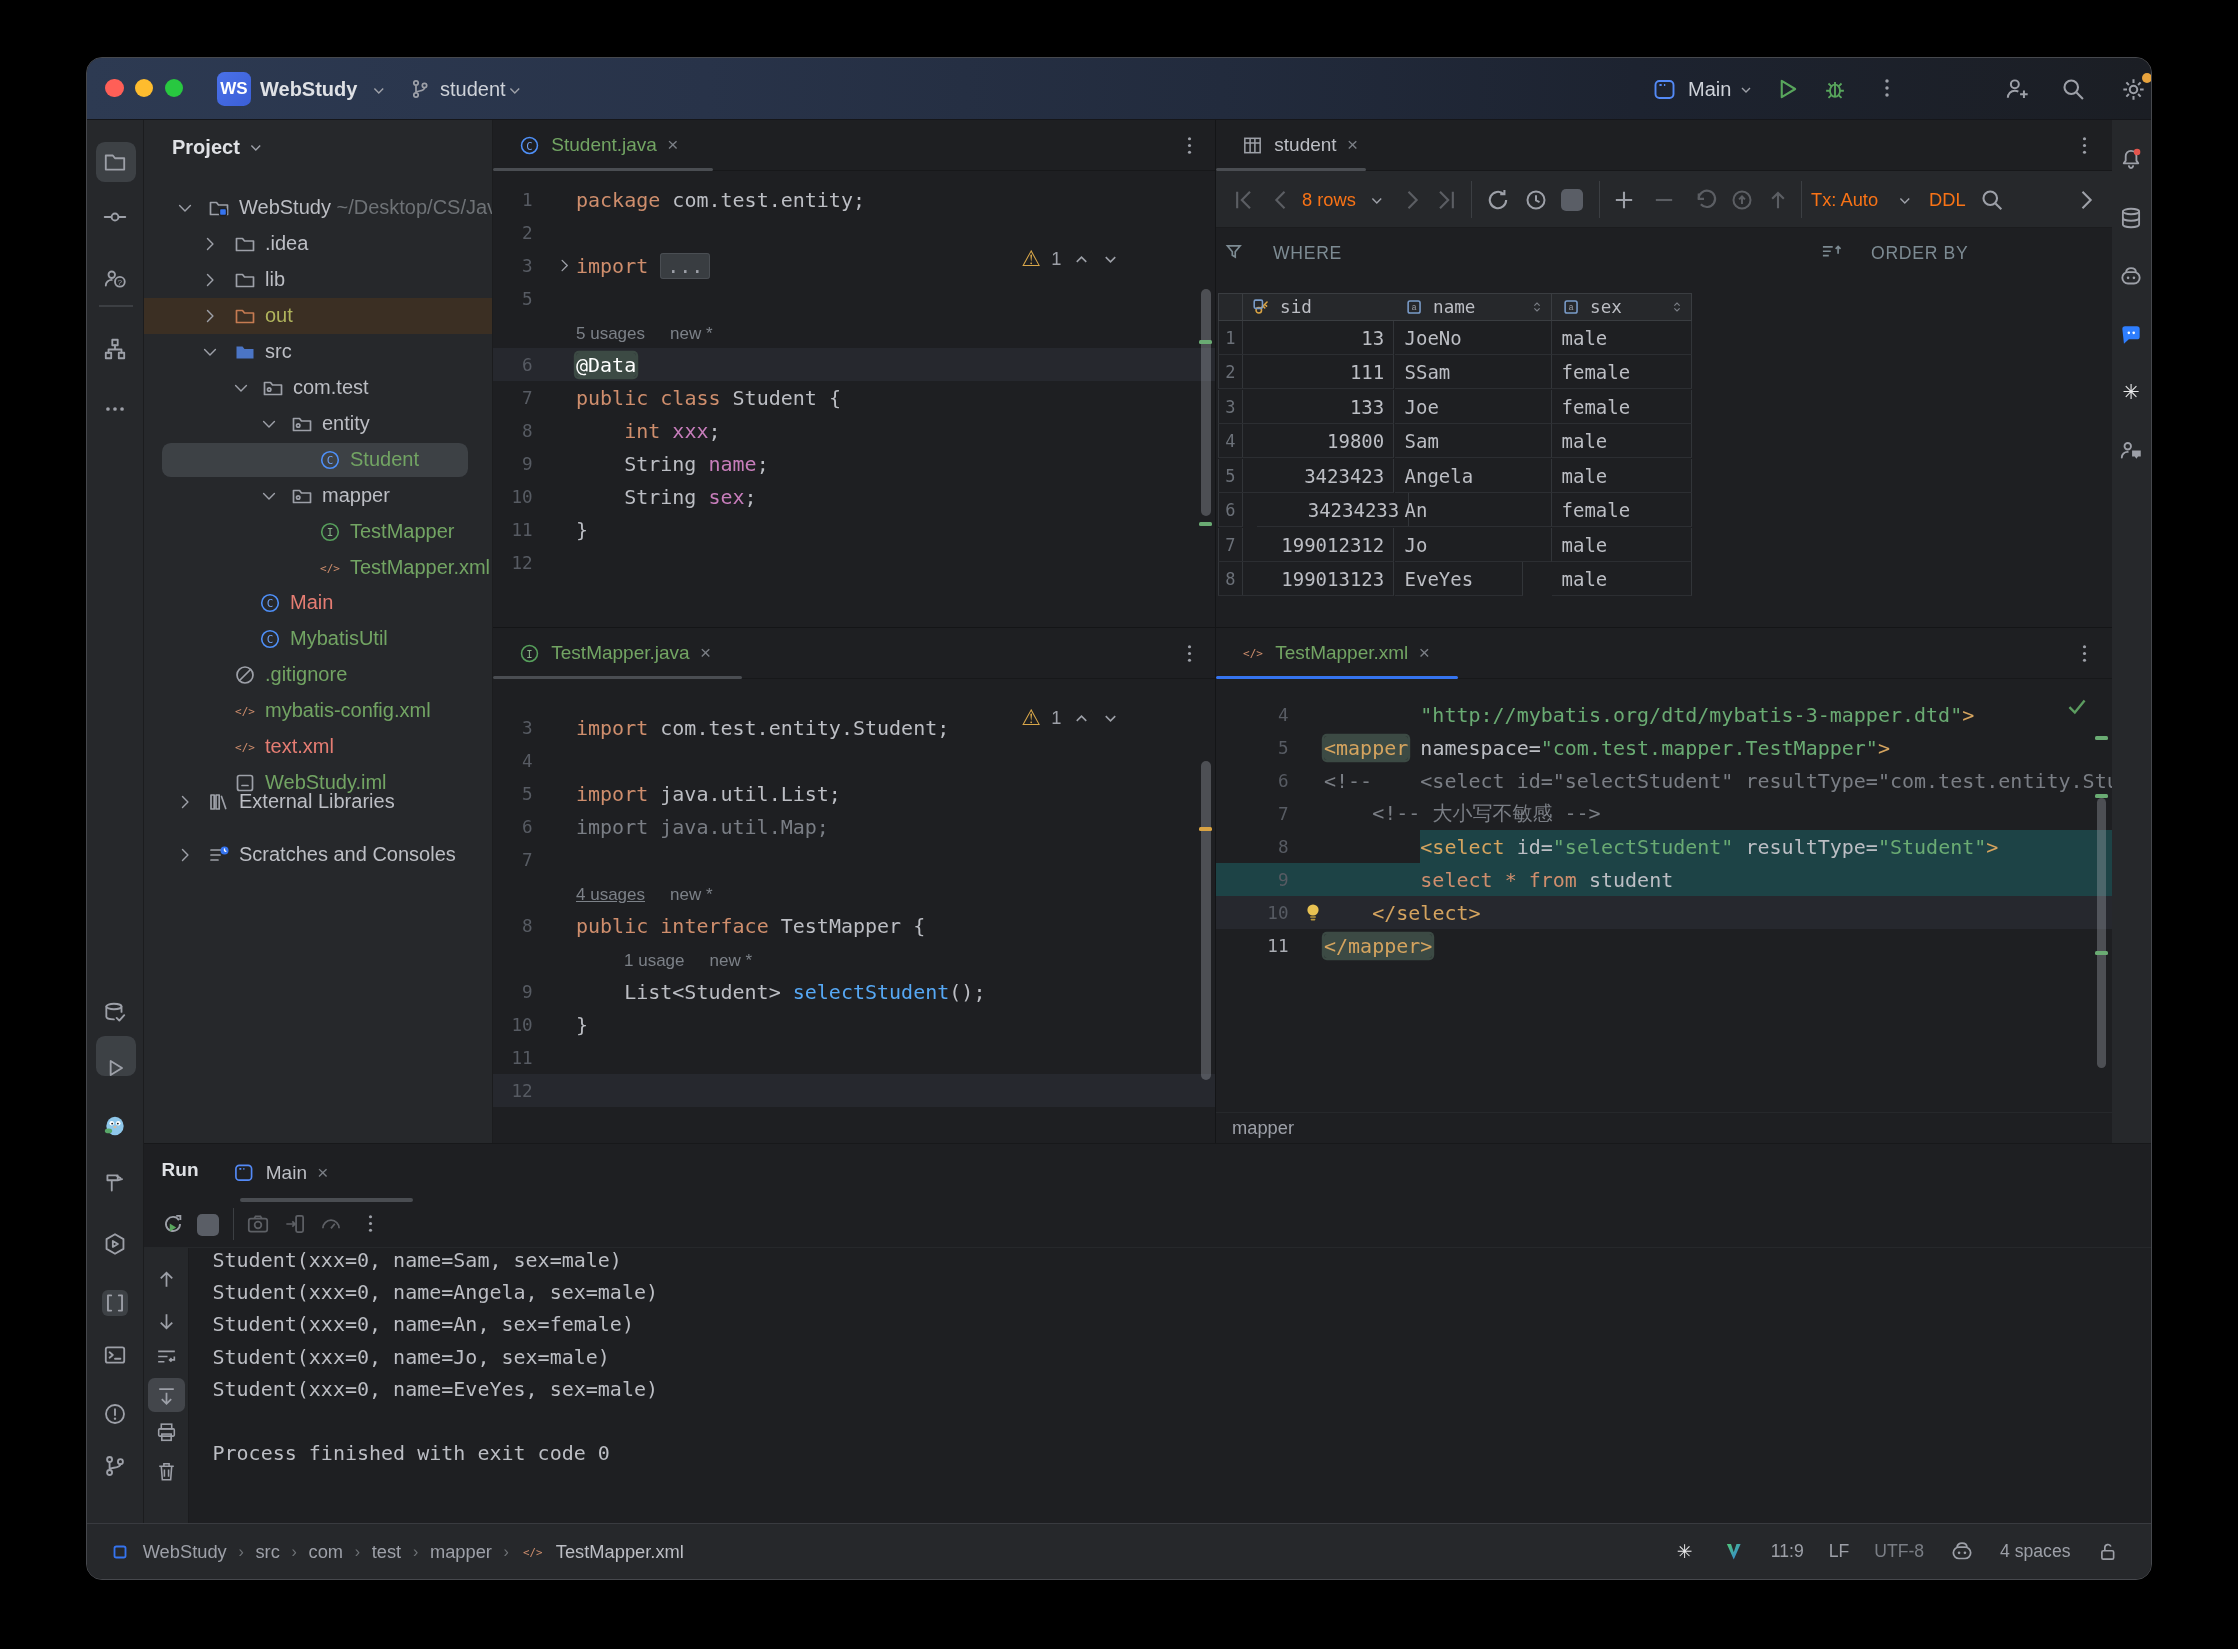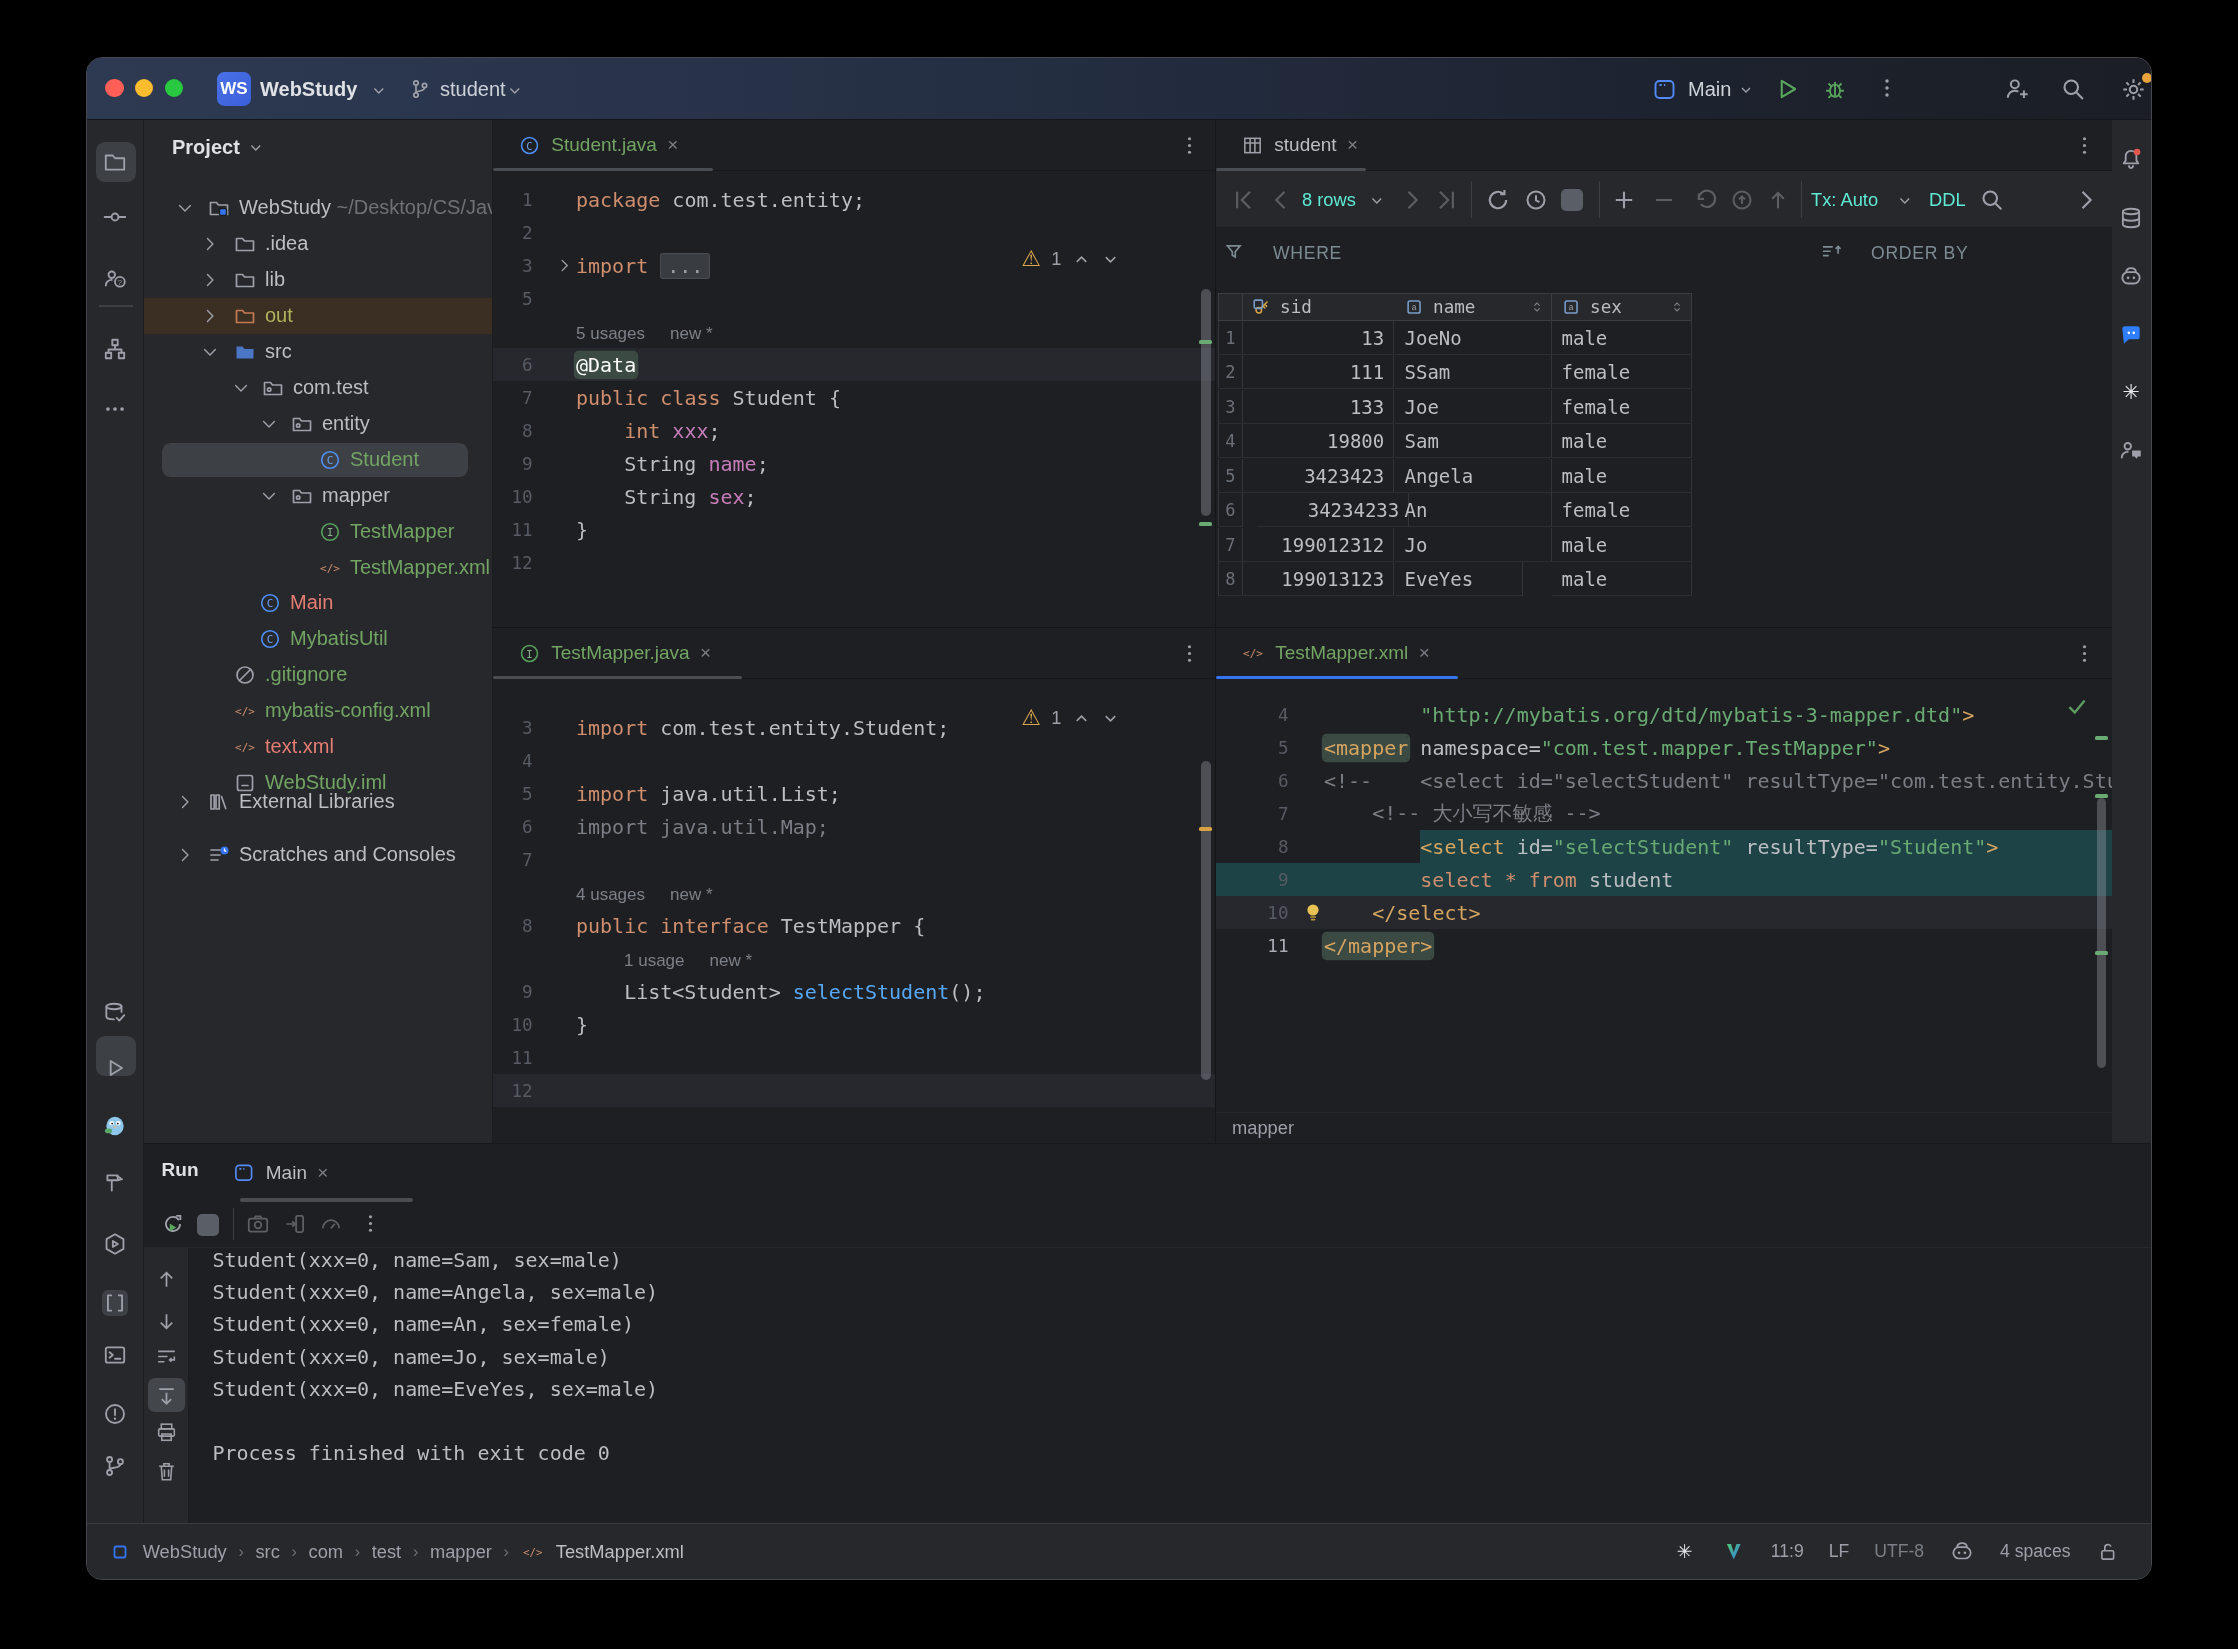--- a/index.html
+++ b/index.html
@@ -75,21 +75,21 @@
   .bulb { left:85px; top:4.4px; width:24px; height:24px; }
   .warnbox { position:absolute; display:flex; align-items:center; gap:10.3px; color:#9da0a8; font-size:18.3px; }
   .warn-tri { color:#d9a74a; font-size:22px; }
   .chev16 { width:19px; height:19px; color:#9da0a8; }
   .scroll-thumb { position:absolute; width:9.5px; border-radius:5.1px; background:rgba(166,170,178,.35); }
   .mark { position:absolute; width:13px; height:4.4px; border-radius:1.5px; }
   
   .db-toolbar { position:absolute; left:0; top:51px; right:0; height:57px; background:#26282b; border-bottom:0.7px solid #1b1c1e; }
   .db-tb-ic { position:absolute; top:14.7px; width:28px; height:28px; color:#9da0a8; }
   .db-tb-ic.dim { opacity:.45; }
-  .db-txt { position:absolute; color:#5eead4; font-size:18.3px; top:17.6px; }
+  .db-txt { position:absolute; color:#f97316; font-size:18.3px; top:17.6px; }
   .db-sep { position:absolute; top:10.3px; width:0.7px; height:37px; background:#3c3f43; }
   .db-where { position:absolute; left:0; top:108px; right:0; height:47px; color:#7d8b93; font-size:17.6px; letter-spacing:0.7px; }
   .grid-hcell { position:absolute; top:173px; height:28px; background:#26282b; border-right:0.7px solid #3a3d41; border-top:0.7px solid #3a3d41; border-bottom:0.7px solid #3a3d41; display:flex; align-items:center; font-family:"DejaVu Sans Mono",monospace; font-size:17.6px; color:#bcbec4; }
   .grid-cell { position:absolute; height:34px; border-right:0.7px solid #323539; border-bottom:0.7px solid #2c2e32; display:flex; align-items:center; font-family:"DejaVu Sans Mono",monospace; font-size:19px; color:#bcbec4; }
   .rownum { color:#6b7078; font-size:17px; justify-content:flex-end; padding-right:5.9px; }
   .sortud { margin-left:auto; margin-right:5.9px; width:16px; height:16px; color:#7a7e85; }
   
   #run-pane { position:absolute; left:57px; top:1085px; width:2009px; height:383px; background:#1e1f22; border-top:0.7px solid #17181a; }
   .run-title { position:absolute; left:17.6px; top:14.7px; color:#dfe1e5; font-weight:bold; font-size:19px; }
   .run-tab { position:absolute; left:88px; top:0; height:57px; display:flex; align-items:center; gap:10.3px; font-size:19px; color:#bcbec4; }
@@ -647,21 +647,21 @@
           <circle cx="12" cy="5.5" r="1.5"></circle>
           <circle cx="12" cy="12" r="1.5"></circle>
           <circle cx="12" cy="18.5" r="1.5"></circle>
         </svg></div>
     <div>
         <div class="code-row" style="top: 83px;"><div class="gut">3</div><div class="codeln"><span class="sg kw">import</span><span class="sg t"> com.test.entity.Student;</span></div></div>
         <div class="code-row" style="top: 116px;"><div class="gut">4</div><div class="codeln"></div></div>
         <div class="code-row" style="top: 149px;"><div class="gut">5</div><div class="codeln"><span class="sg kw">import</span><span class="sg t"> java.util.List;</span></div></div>
         <div class="code-row" style="top: 182px;"><div class="gut">6</div><div class="codeln"><span class="sg dim">import java.util.Map;</span></div></div>
         <div class="code-row" style="top: 215px;"><div class="gut">7</div><div class="codeln"></div></div>
-        <div class="code-row" style="top: 248px;"><div class="gut"></div><div class="codeln"><span class="inlay" style="margin-left: 0px;">4 usages</span><span class="inlay inlay2">new *</span></div></div>
+        <div class="code-row" style="top: 248px;"><div class="gut"></div><div class="codeln"><span class="inlay" style="margin-left: 0px; text-decoration: underline;">4 usages</span><span class="inlay inlay2">new *</span></div></div>
         <div class="code-row" style="top: 281px;"><div class="gut">8</div><div class="codeln"><span class="sg kw">public</span><span class="sg t"> </span><span class="sg kw">interface</span><span class="sg t"> TestMapper {</span></div></div>
         <div class="code-row" style="top: 314px;"><div class="gut"></div><div class="codeln"><span class="inlay" style="margin-left: 48px;">1 usage</span><span class="inlay inlay2">new *</span></div></div>
         <div class="code-row" style="top: 347px;"><div class="gut">9</div><div class="codeln"><span class="sg t">    List&lt;Student&gt; </span><span class="sg mth">selectStudent</span><span class="sg t">();</span></div></div>
         <div class="code-row" style="top: 380px;"><div class="gut">10</div><div class="codeln"><span class="sg t">}</span></div></div>
         <div class="code-row" style="top: 413px;"><div class="gut">11</div><div class="codeln"></div></div>
         <div class="code-row caret" style="top: 446px;"><div class="gut">12</div><div class="codeln"></div></div>
       </div>
     <div class="warnbox" style="right:95px;top:77px">
       <span class="warn-tri">⚠</span>
         <span>1</span>

